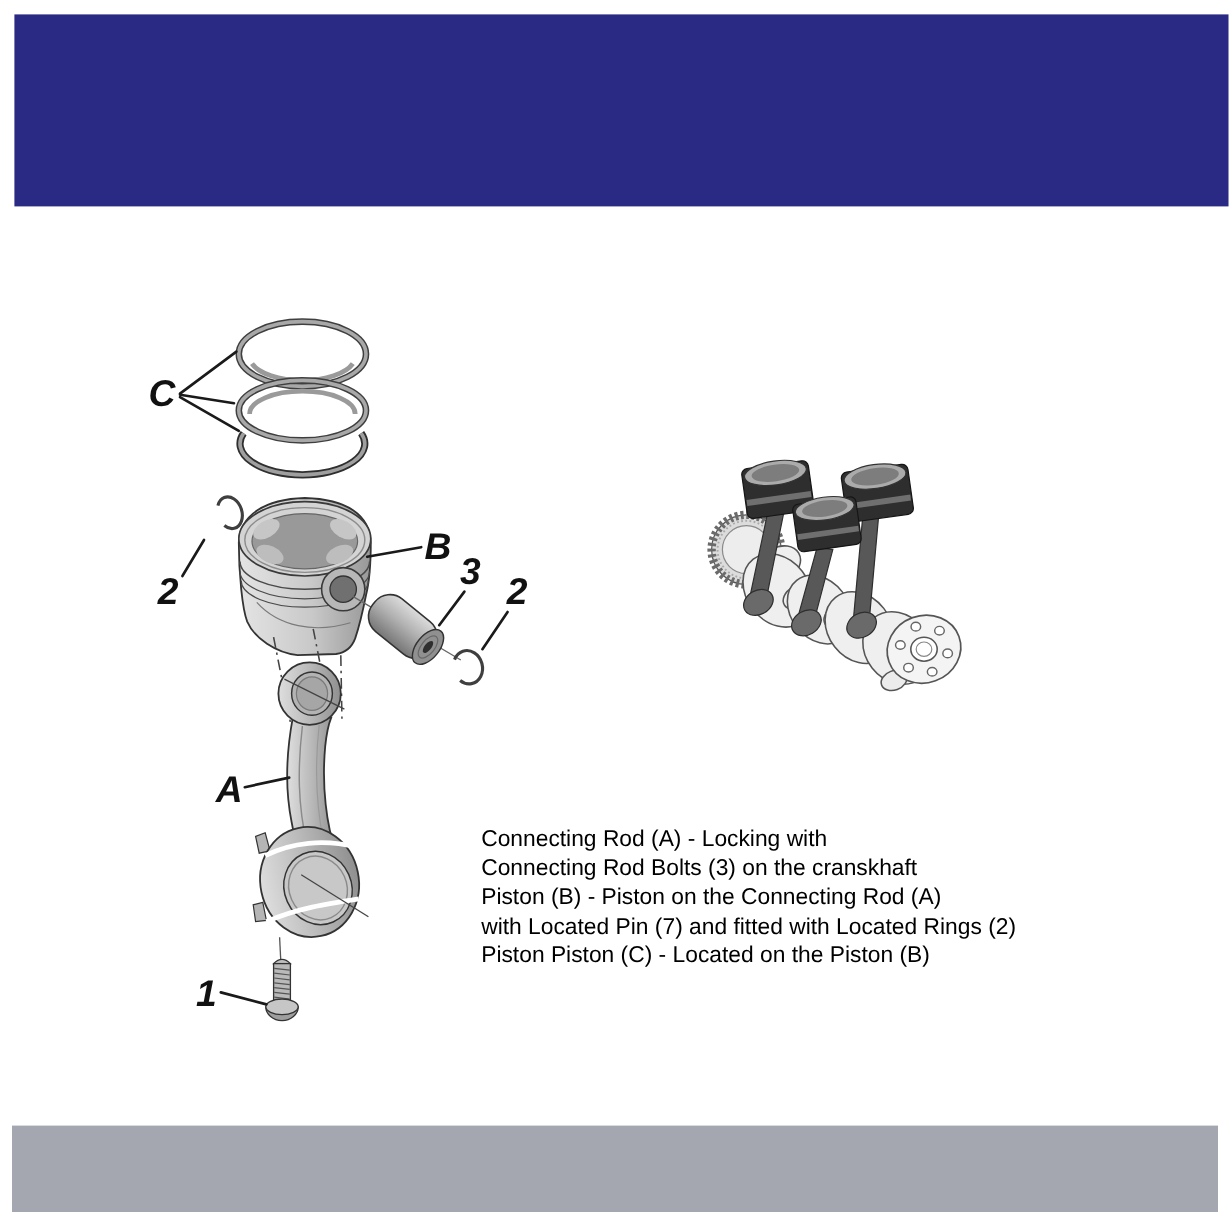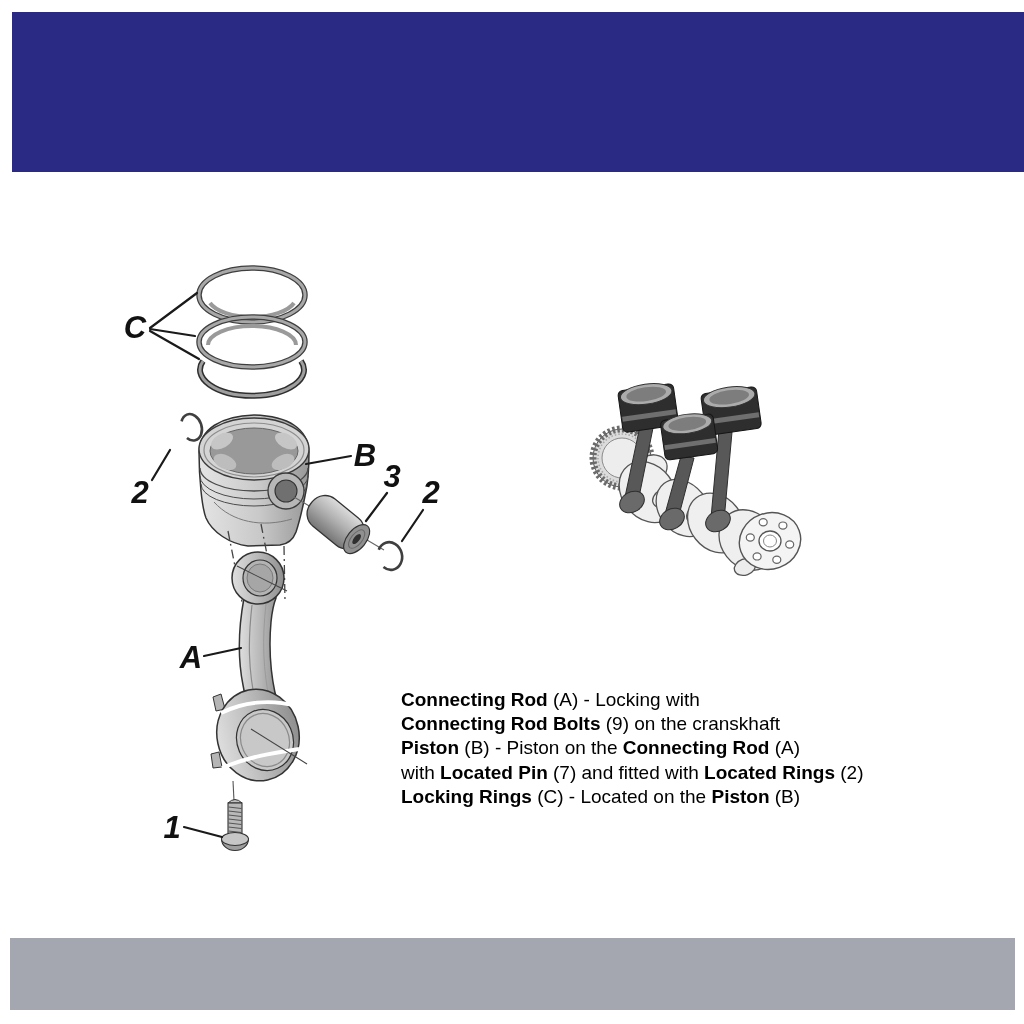--- a/index.html
+++ b/index.html
@@ -5,21 +5,21 @@
   html,body{margin:0;padding:0;background:#ffffff;}
   .page{position:relative;width:1024px;height:1024px;background:#ffffff;overflow:hidden;
         font-family:"Liberation Sans", sans-serif;}
   .banner-top{position:absolute;left:12px;top:12px;width:1012px;height:160px;}
   .banner-bottom{position:absolute;left:10px;top:938px;width:1005px;height:72px;}
   .diagram-svg{position:absolute;left:0;top:0;width:1024px;height:1024px;}
   .callout{font-family:"Liberation Sans",sans-serif;font-weight:bold;font-style:italic;
            font-size:31px;fill:#111;}
   .description{position:absolute;left:401px;top:688px;width:490px;
                font-size:19px;line-height:24.2px;color:#000;}
-  .description b{font-weight:bold;}
+  .description b{font-weight:normal;}
 </style>
 </head>
 <body>
 
 <div class="page">
 
   <div class="banner-top" style="background-color: rgb(42, 42, 133);"></div>
 
   <svg class="diagram-svg" viewBox="0 0 1024 1024" xmlns="http://www.w3.org/2000/svg">
     <defs>
@@ -214,21 +214,21 @@
         <rect x="-28" y="-20" width="56" height="42" rx="5" fill="#2e2e2e" stroke="#151515" stroke-width="1"></rect>
         <ellipse cx="0" cy="-13" rx="26" ry="10" fill="#ababab" stroke="#333333" stroke-width="1"></ellipse>
         <ellipse cx="0" cy="-13" rx="20" ry="7" fill="#7d7d7d"></ellipse>
         <rect x="-27" y="6" width="54" height="5" fill="#6f6f6f"></rect>
       </g>
     </g>
   </svg>
 
   <div class="description">
       <div><b>Connecting Rod</b><span> (A) - Locking with</span></div>
-      <div><b>Connecting Rod Bolts</b><span> (9) on the cranskhaft</span></div>
+      <div><b>Connecting Rod Bolts</b><span> (3) on the cranskhaft</span></div>
       <div><b>Piston</b><span> (B) - Piston on the </span><b>Connecting Rod</b><span> (A)</span></div>
       <div><span>with </span><b>Located Pin</b><span> (7) and fitted with </span><b>Located Rings</b><span> (2)</span></div>
-      <div><b>Locking Rings</b><span> (C) - Located on the </span><b>Piston</b><span> (B)</span></div>
+      <div><b>Piston Piston</b><span> (C) - Located on the </span><b>Piston</b><span> (B)</span></div>
     </div>
 
   <div class="banner-bottom" style="background-color: rgb(164, 166, 176);"></div>
 
 </div>
 
 </body></html>

